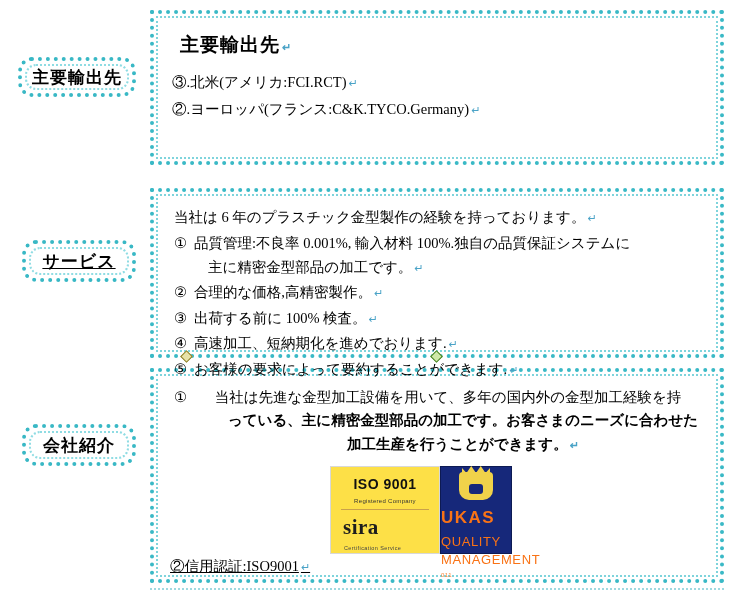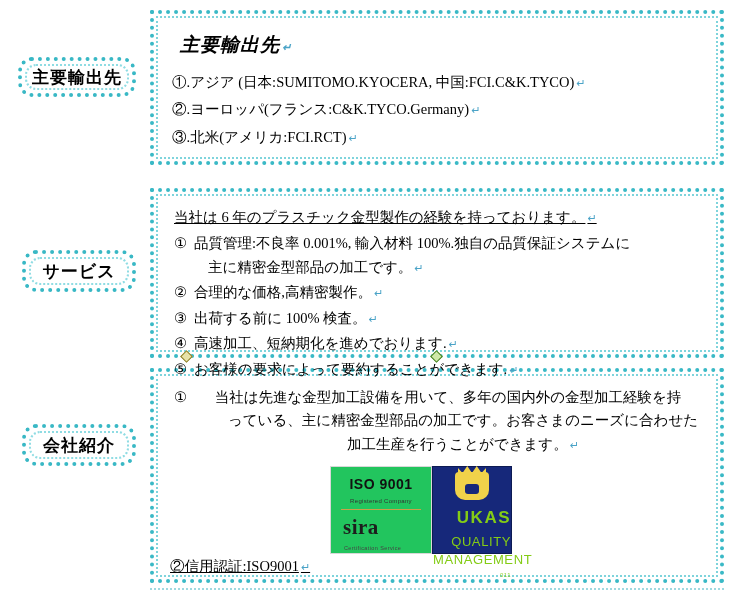--- a/index.html
+++ b/index.html
@@ -63,21 +63,21 @@
     border: 2px dotted #8fdce3;
     border-radius: 11px;
     pointer-events: none;
   }
   .label-box span {
     position: relative;
     z-index: 2;
   }
 
   #label-export { left: 18px;  top: 57px;  width: 118px; height: 40px; }
-  #label-service { left: 22px; top: 250px; width: 114px; height: 42px; }
+  #label-service { left: 22px; top: 240px; width: 114px; height: 42px; text-decoration: underline; }
   #label-company { left: 22px; top: 424px; width: 114px; height: 42px; }
 
   
   #box-export  { left: 150px; top: 10px;  width: 574px; height: 155px; }
   #box-service { left: 150px; top: 188px; width: 574px; height: 170px; }
   #box-company { left: 150px; top: 368px; width: 574px; height: 215px; }
 
   .content {
     position: relative;
     z-index: 2;
@@ -85,40 +85,38 @@
     font-family: "Liberation Serif", serif;
     font-size: 14.5px;
     line-height: 1.62;
     color: #000;
   }
 
   .heading-export {
     font-family: "Liberation Serif", serif;
     font-size: 19px;
     font-weight: bold;
-    font-style: italic;
     margin: 6px 0 10px 10px;
     letter-spacing: 1px;
   }
 
   .export-line {
     margin: 0 0 4px 2px;
     white-space: nowrap;
   }
 
   .pilcrow {
     color: #4aa3c7;
     font-size: 11px;
     vertical-align: baseline;
     margin-left: 2px;
   }
 
   .svc-intro {
     margin: 4px 0 3px 4px;
-    text-decoration: underline;
   }
   .svc-item {
     margin: 0 0 2px 4px;
     display: flex;
     align-items: flex-start;
   }
   .svc-num {
     width: 20px;
     flex: none;
   }
@@ -130,36 +128,36 @@
     margin-left: 14px;
   }
 
   .cmp-item {
     margin: 4px 0 0 4px;
     display: flex;
     align-items: flex-start;
   }
   .cmp-num { width: 16px; flex: none; }
   .cmp-text { flex: 1; text-align: center; }
-  .cmp-text .cont { display: block; margin-left: 30px; }
+  .cmp-text .cont { display: block; margin-left: 30px; font-weight: bold; }
 
   
   .logo-wrap {
     position: absolute;
     left: 176px;
     top: 94px;
     width: 182px;
     height: 88px;
     display: flex;
     z-index: 3;
   }
   .iso-side {
     width: 110px;
     height: 88px;
-    background: #22c55e;
+    background: #fde047;
     border: 1px solid #d8d8d8;
     box-sizing: border-box;
     position: relative;
     padding: 4px 6px;
   }
   .iso-title {
     font-family: "Liberation Sans", sans-serif;
     font-weight: bold;
     font-size: 14px;
     letter-spacing: 0.5px;
@@ -190,28 +188,28 @@
     letter-spacing: 0.5px;
   }
   .iso-brand-sub {
     font-family: "Liberation Sans", sans-serif;
     font-size: 5.5px;
     color: #444;
     margin: 0 0 0 7px;
     letter-spacing: 0.4px;
   }
   .ukas-side {
-    width: 80px;
+    width: 72px;
     height: 88px;
     background: #16287a;
     border: 1px solid #0d1a53;
     box-sizing: border-box;
-    color: #84cc16;
-    position: relative;
-    text-align: right;
+    color: #f97316;
+    position: relative;
+    text-align: left;
   }
   .crown {
     width: 34px;
     height: 28px;
     margin: 5px auto 0 auto;
     background: #f0d24a;
     border-radius: 4px 4px 10px 10px;
     position: relative;
   }
   .crown::before {
@@ -291,27 +289,24 @@
   <div class="label-box" id="label-company">
     <span>会社紹介</span>
   </div>
 
   <div class="dotted-box" id="box-export">
     <div class="content">
       <div class="heading-export">
         <span>主要輸出先</span><span class="pilcrow">↵</span>
       </div>
       <div class="export-line">
-        <span>①.アジア (日本:SUMITOMO.KYOCERA, 中国:FCI.C&amp;K.TYCO)</span><span class="pilcrow">↵</span>
+        <span>③.北米(アメリカ:FCI.RCT)</span><span class="pilcrow">↵</span>
       </div>
       <div class="export-line">
         <span>②.ヨーロッパ(フランス:C&amp;K.TYCO.Germany)</span><span class="pilcrow">↵</span>
-      </div>
-      <div class="export-line">
-        <span>③.北米(アメリカ:FCI.RCT)</span><span class="pilcrow">↵</span>
       </div>
     </div>
   </div>
 
   <div class="dotted-box" id="box-service">
     <div class="content">
       <div class="svc-intro">
         <span>当社は 6 年のプラスチック金型製作の経験を持っております。</span><span class="pilcrow">↵</span>
       </div>
 

